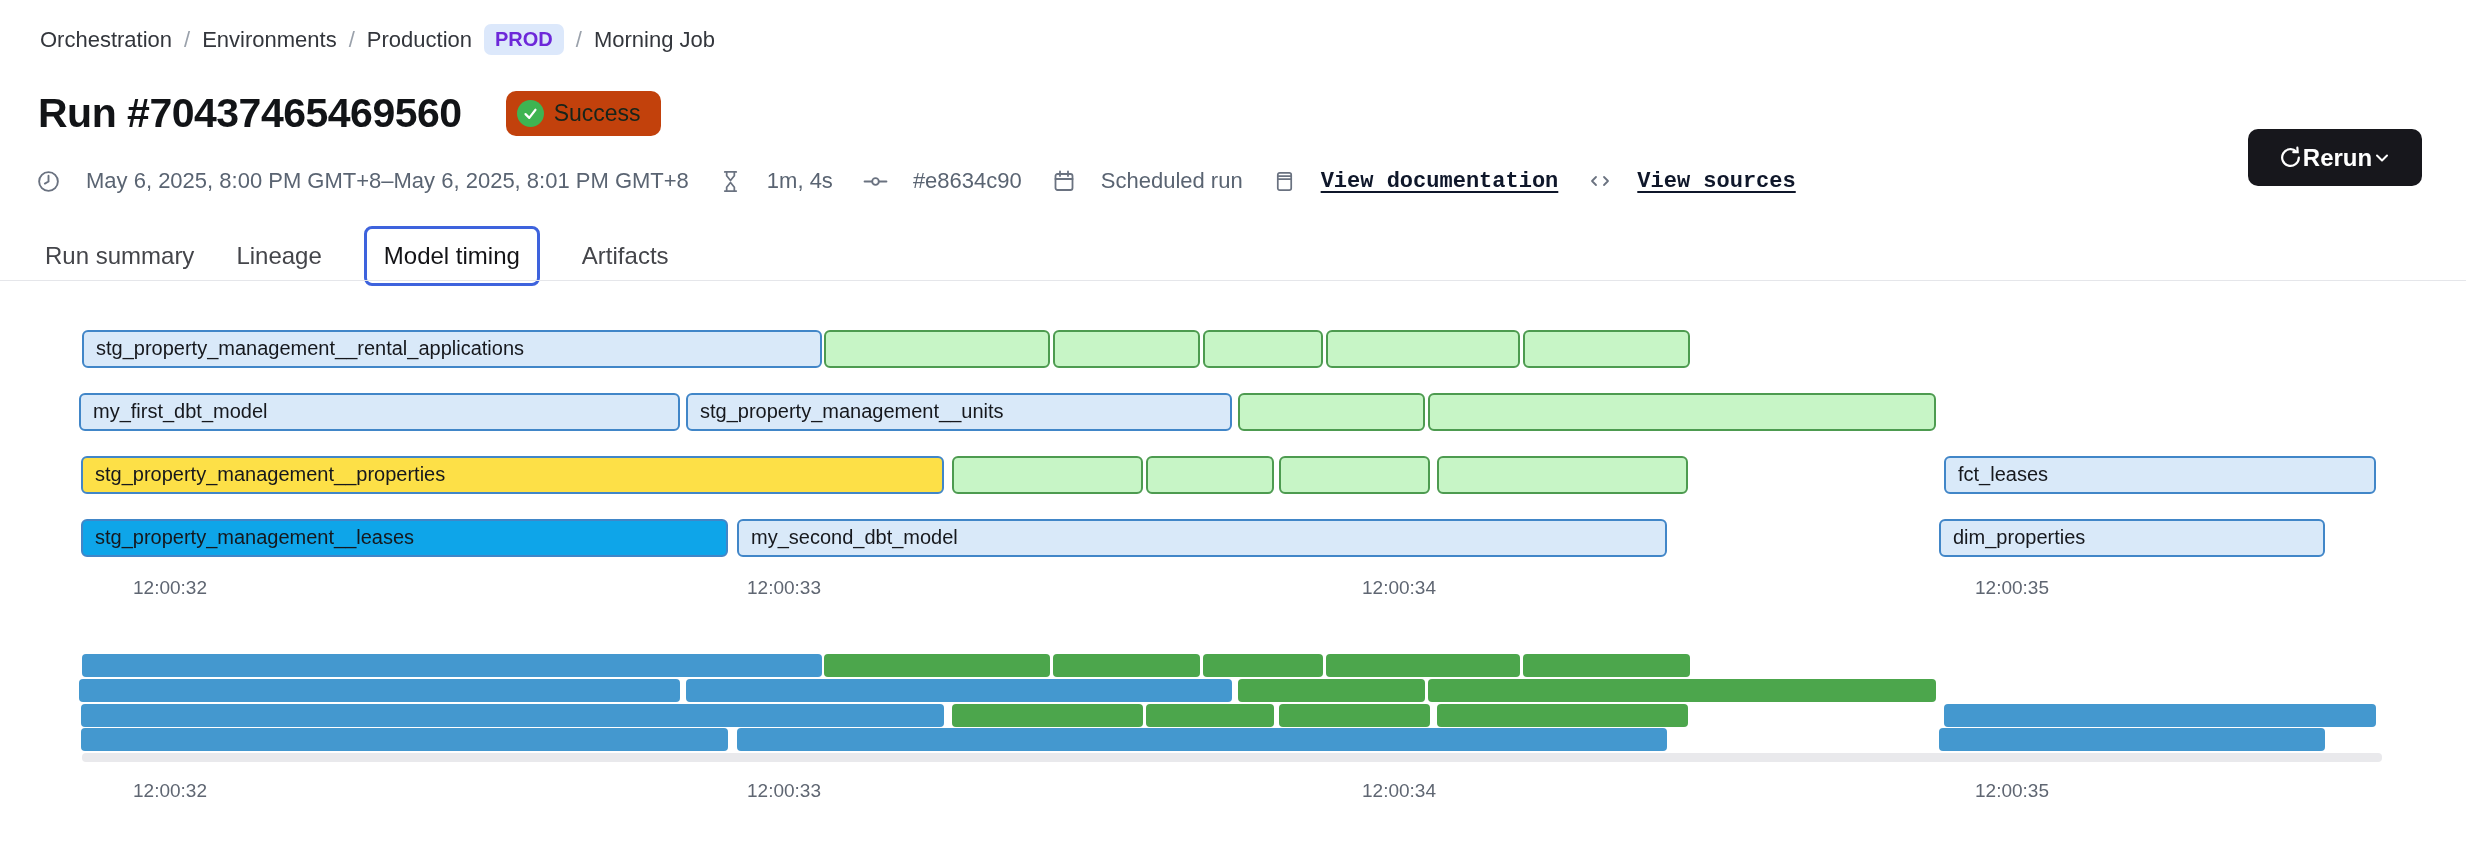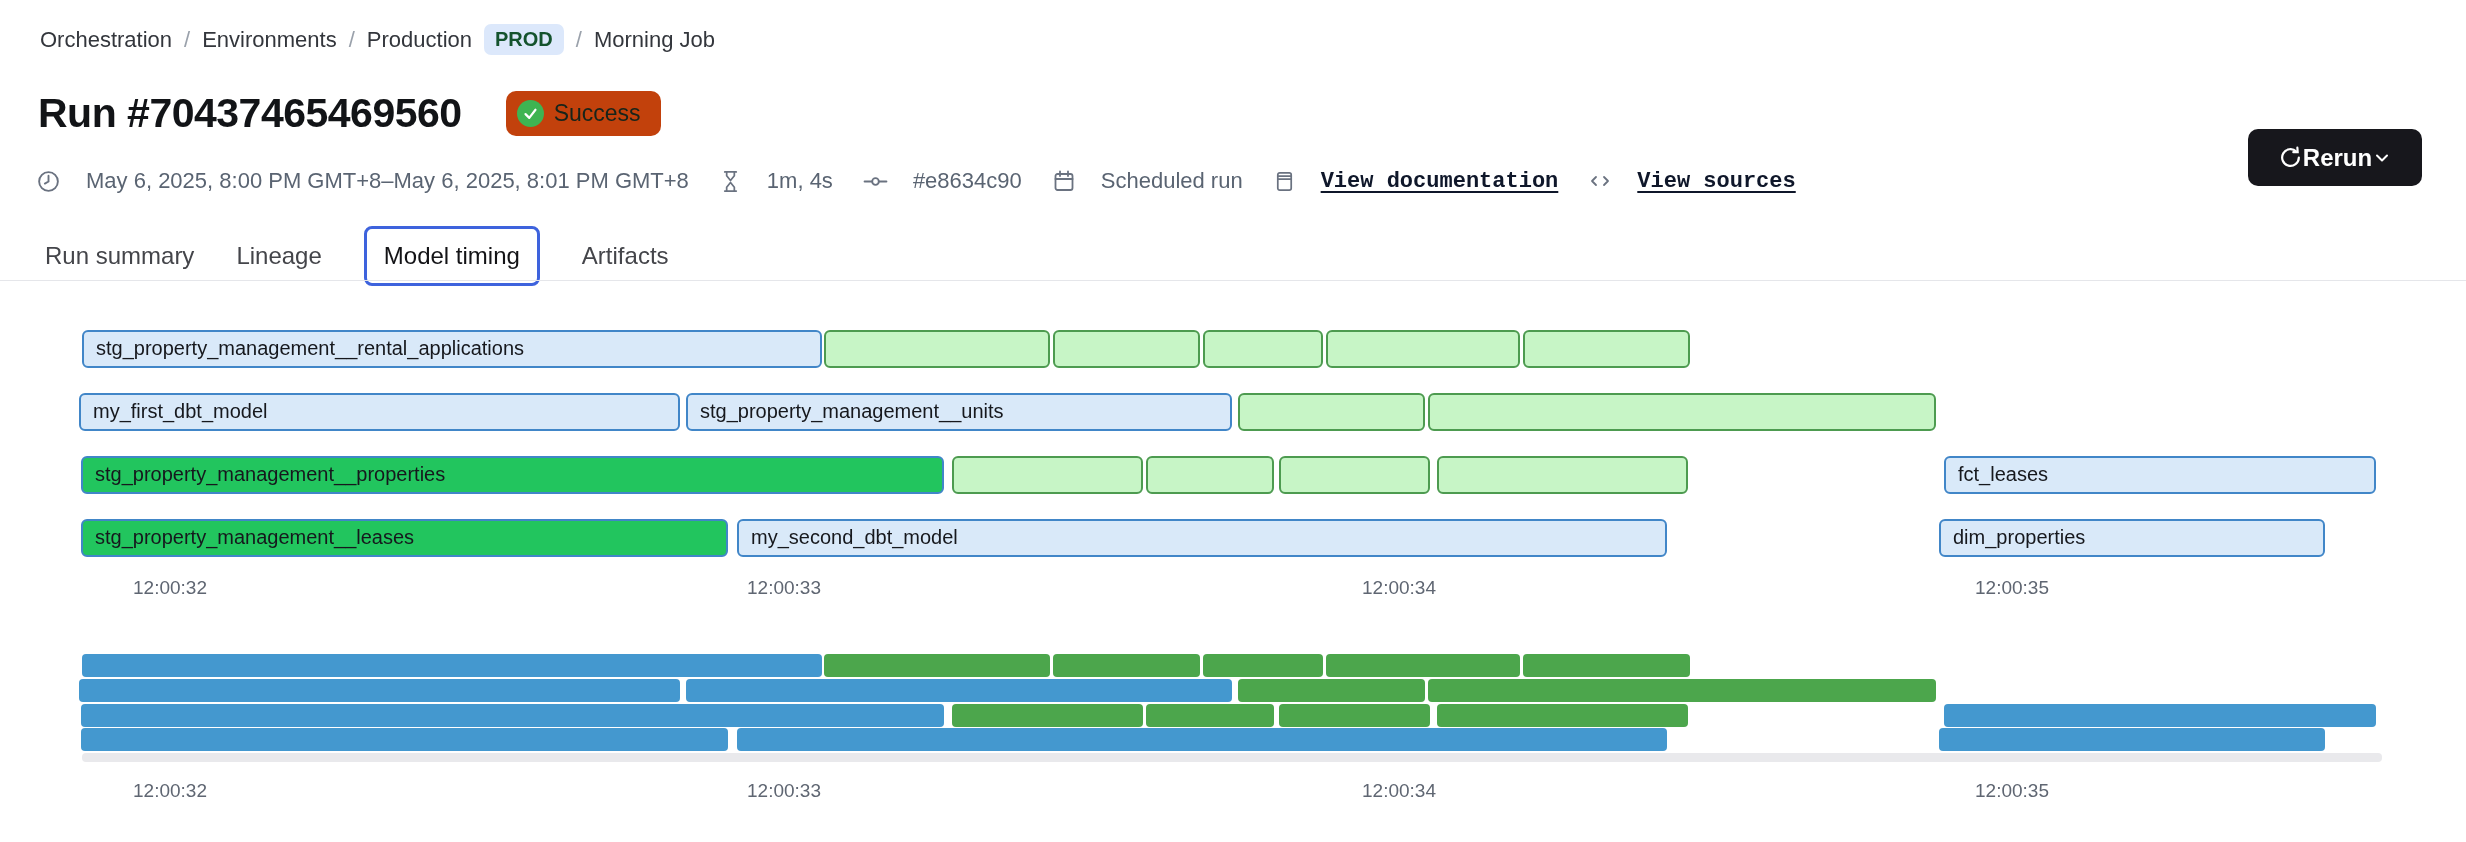--- a/index.html
+++ b/index.html
@@ -4,21 +4,21 @@
 <style>
   * { box-sizing: border-box; margin: 0; padding: 0; }
   html,body { background:#fff; }
   body { font-family: "Liberation Sans", sans-serif; color:#17181c; }
   .page { position:relative; width:2466px; height:842px; background:#fff; overflow:hidden; }
 
   
   .breadcrumb { position:absolute; left:40px; top:24px; display:flex; align-items:center; gap:12px; font-size:22px; color:#33363c; }
   .crumb { cursor:pointer; }
   .crumb-sep { color:#9aa1ab; }
-  .env-badge { background:#dce8fb; color:#14532d; font-weight:700; font-size:20px; padding:4px 11px; border-radius:7px; }
+  .env-badge { background:#dce8fb; color:#6d28d9; font-weight:700; font-size:20px; padding:4px 11px; border-radius:7px; }
 
   
   .title-row { position:absolute; left:38px; top:90px; display:flex; align-items:center; gap:44px; }
   .page-title { font-size:41px; font-weight:700; letter-spacing:-0.5px; color:#121417; }
   .status-badge { display:inline-flex; align-items:center; gap:10px; background:#c2410c; border-radius:10px; padding:9px 20px 9px 11px; }
   .status-dot { width:27px; height:27px; border-radius:50%; background:#3eb452; display:flex; align-items:center; justify-content:center; }
   .status-label { font-size:23px; color:#17241a; }
 
   
   .meta-row { position:absolute; left:36px; top:168px; display:flex; align-items:center; gap:30px; font-size:22px; color:#5a6472; }
@@ -164,27 +164,27 @@
       <div class="gbar" style="position: absolute; left: 82px; top: 10px; width: 740px; height: 38px; background: rgb(217, 233, 249); border: 2px solid rgb(65, 134, 200); border-radius: 6px;">stg_property_management__rental_applications</div>
       <div class="gbar" style="position: absolute; left: 824px; top: 10px; width: 226px; height: 38px; background: rgb(199, 245, 198); border: 2px solid rgb(77, 155, 80); border-radius: 6px;"></div>
       <div class="gbar" style="position: absolute; left: 1053px; top: 10px; width: 147px; height: 38px; background: rgb(199, 245, 198); border: 2px solid rgb(77, 155, 80); border-radius: 6px;"></div>
       <div class="gbar" style="position: absolute; left: 1203px; top: 10px; width: 120px; height: 38px; background: rgb(199, 245, 198); border: 2px solid rgb(77, 155, 80); border-radius: 6px;"></div>
       <div class="gbar" style="position: absolute; left: 1326px; top: 10px; width: 194px; height: 38px; background: rgb(199, 245, 198); border: 2px solid rgb(77, 155, 80); border-radius: 6px;"></div>
       <div class="gbar" style="position: absolute; left: 1523px; top: 10px; width: 167px; height: 38px; background: rgb(199, 245, 198); border: 2px solid rgb(77, 155, 80); border-radius: 6px;"></div>
       <div class="gbar" style="position: absolute; left: 79px; top: 73px; width: 601px; height: 38px; background: rgb(217, 233, 249); border: 2px solid rgb(65, 134, 200); border-radius: 6px;">my_first_dbt_model</div>
       <div class="gbar" style="position: absolute; left: 686px; top: 73px; width: 546px; height: 38px; background: rgb(217, 233, 249); border: 2px solid rgb(65, 134, 200); border-radius: 6px;">stg_property_management__units</div>
       <div class="gbar" style="position: absolute; left: 1238px; top: 73px; width: 187px; height: 38px; background: rgb(199, 245, 198); border: 2px solid rgb(77, 155, 80); border-radius: 6px;"></div>
       <div class="gbar" style="position: absolute; left: 1428px; top: 73px; width: 508px; height: 38px; background: rgb(199, 245, 198); border: 2px solid rgb(77, 155, 80); border-radius: 6px;"></div>
-      <div class="gbar" style="position: absolute; left: 81px; top: 136px; width: 863px; height: 38px; background: #22c55e; border: 2px solid rgb(65, 134, 200); border-radius: 6px;">stg_property_management__properties</div>
+      <div class="gbar" style="position: absolute; left: 81px; top: 136px; width: 863px; height: 38px; background: #fde047; border: 2px solid rgb(65, 134, 200); border-radius: 6px;">stg_property_management__properties</div>
       <div class="gbar" style="position: absolute; left: 952px; top: 136px; width: 191px; height: 38px; background: rgb(199, 245, 198); border: 2px solid rgb(77, 155, 80); border-radius: 6px;"></div>
       <div class="gbar" style="position: absolute; left: 1146px; top: 136px; width: 128px; height: 38px; background: rgb(199, 245, 198); border: 2px solid rgb(77, 155, 80); border-radius: 6px;"></div>
       <div class="gbar" style="position: absolute; left: 1279px; top: 136px; width: 151px; height: 38px; background: rgb(199, 245, 198); border: 2px solid rgb(77, 155, 80); border-radius: 6px;"></div>
       <div class="gbar" style="position: absolute; left: 1437px; top: 136px; width: 251px; height: 38px; background: rgb(199, 245, 198); border: 2px solid rgb(77, 155, 80); border-radius: 6px;"></div>
       <div class="gbar" style="position: absolute; left: 1944px; top: 136px; width: 432px; height: 38px; background: rgb(217, 233, 249); border: 2px solid rgb(65, 134, 200); border-radius: 6px;">fct_leases</div>
-      <div class="gbar" style="position: absolute; left: 81px; top: 199px; width: 647px; height: 38px; background: #22c55e; border: 2px solid rgb(65, 134, 200); border-radius: 6px;">stg_property_management__leases</div>
+      <div class="gbar" style="position: absolute; left: 81px; top: 199px; width: 647px; height: 38px; background: #0ea5e9; border: 2px solid rgb(65, 134, 200); border-radius: 6px;">stg_property_management__leases</div>
       <div class="gbar" style="position: absolute; left: 737px; top: 199px; width: 930px; height: 38px; background: rgb(217, 233, 249); border: 2px solid rgb(65, 134, 200); border-radius: 6px;">my_second_dbt_model</div>
       <div class="gbar" style="position: absolute; left: 1939px; top: 199px; width: 386px; height: 38px; background: rgb(217, 233, 249); border: 2px solid rgb(65, 134, 200); border-radius: 6px;">dim_properties</div>
     </div>
   <div class="time-axis axis-1">
       <div class="tick" style="left: 100px;">12:00:32</div>
       <div class="tick" style="left: 714px;">12:00:33</div>
       <div class="tick" style="left: 1329px;">12:00:34</div>
       <div class="tick" style="left: 1942px;">12:00:35</div>
     </div>
 

